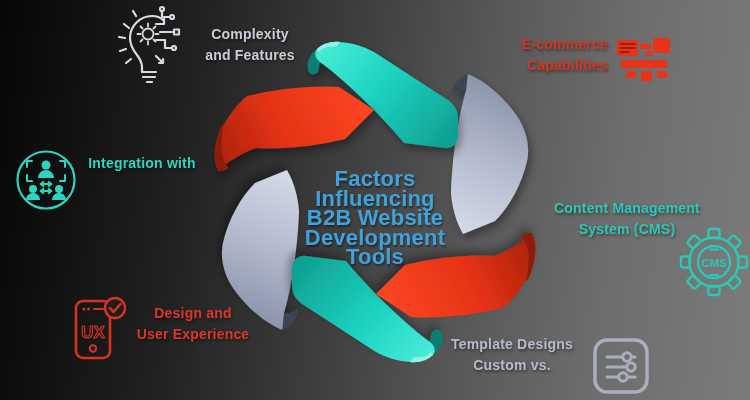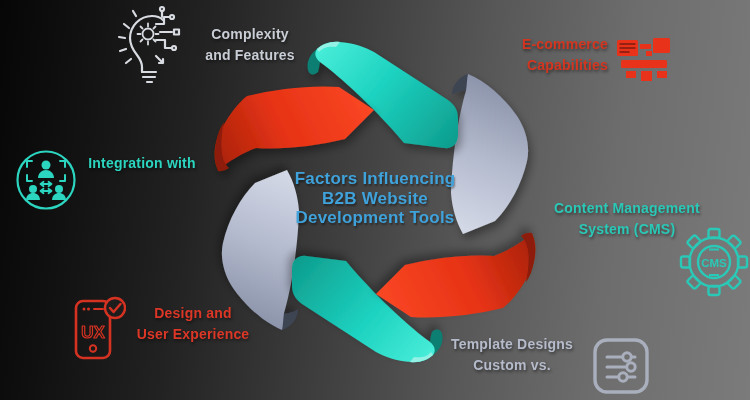--- a/index.html
+++ b/index.html
@@ -9,21 +9,21 @@
     background:linear-gradient(97deg,#060606 0%,#101010 10%,#222222 26%,#3c3c3c 44%,#575757 62%,#6d6d6d 80%,#7b7b7b 100%);
   }
   .ribbons{position:absolute;left:0;top:0;}
   .factor{
     position:absolute;font-weight:700;font-size:14px;line-height:21px;
     text-align:center;letter-spacing:.2px;text-shadow:1px 2px 3px rgba(0,0,0,.45);
   }
   .factor span{display:block;}
   .center-title{
     position:absolute;left:285px;top:169px;width:180px;text-align:center;
-    font-weight:700;font-size:17px;line-height:19.5px;letter-spacing:.2px;
+    font-weight:700;font-size:22px;line-height:19.5px;letter-spacing:.2px;
     text-shadow:1px 2px 2px rgba(0,0,0,.4);
   }
   .center-title span{display:block;}
   .icon{position:absolute;}
   svg text{font-family:"Liberation Sans",sans-serif;}
 </style>
 </head>
 <body>
 
 <div class="stage">

